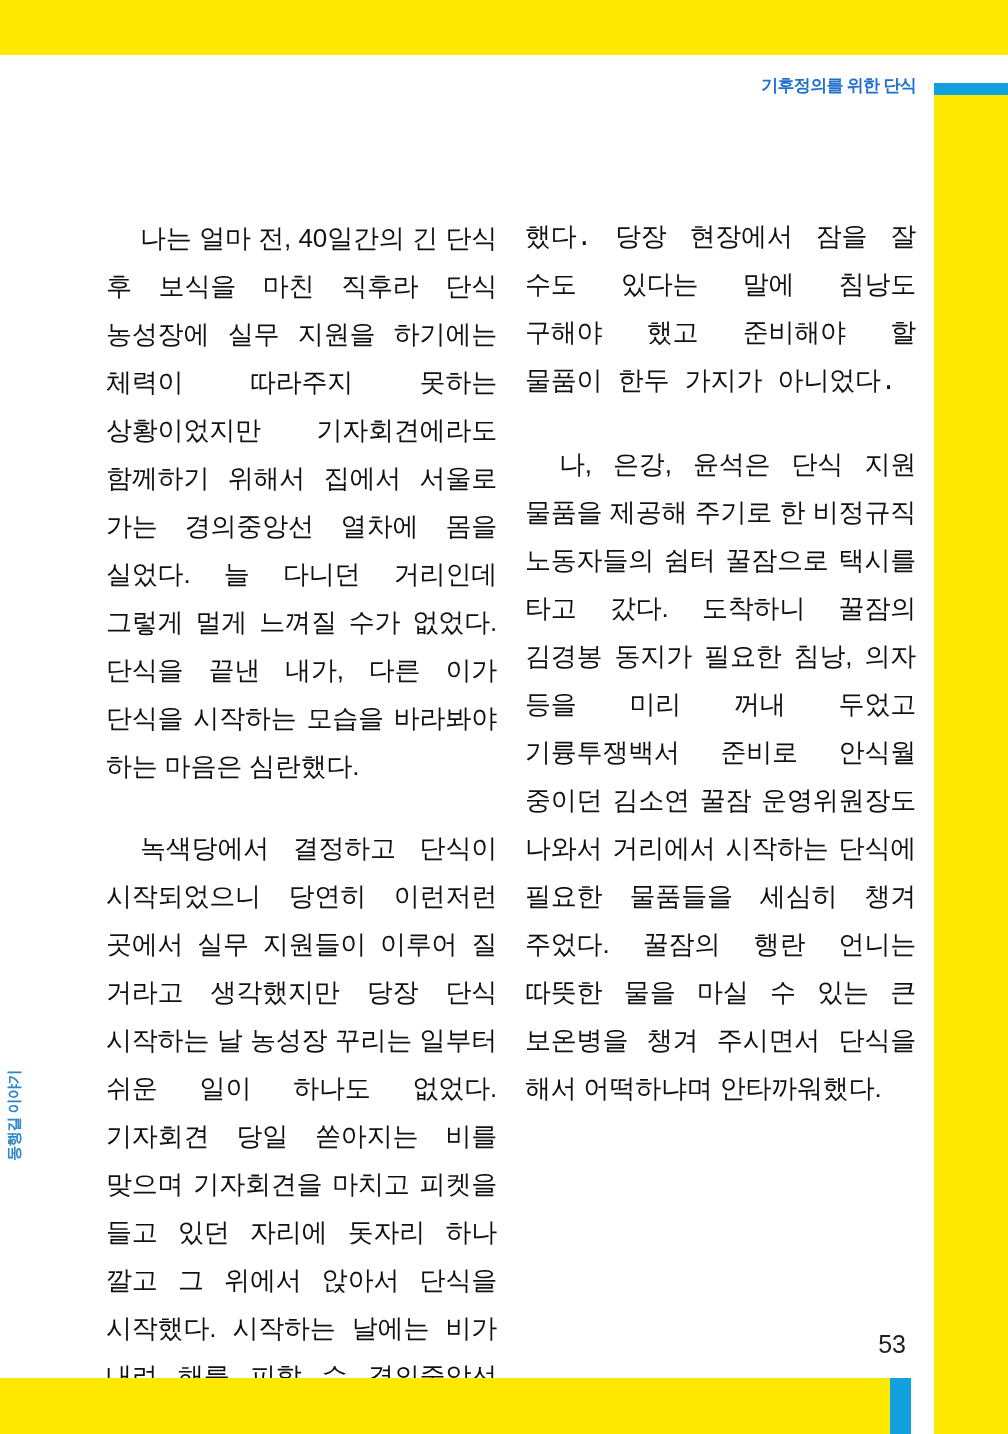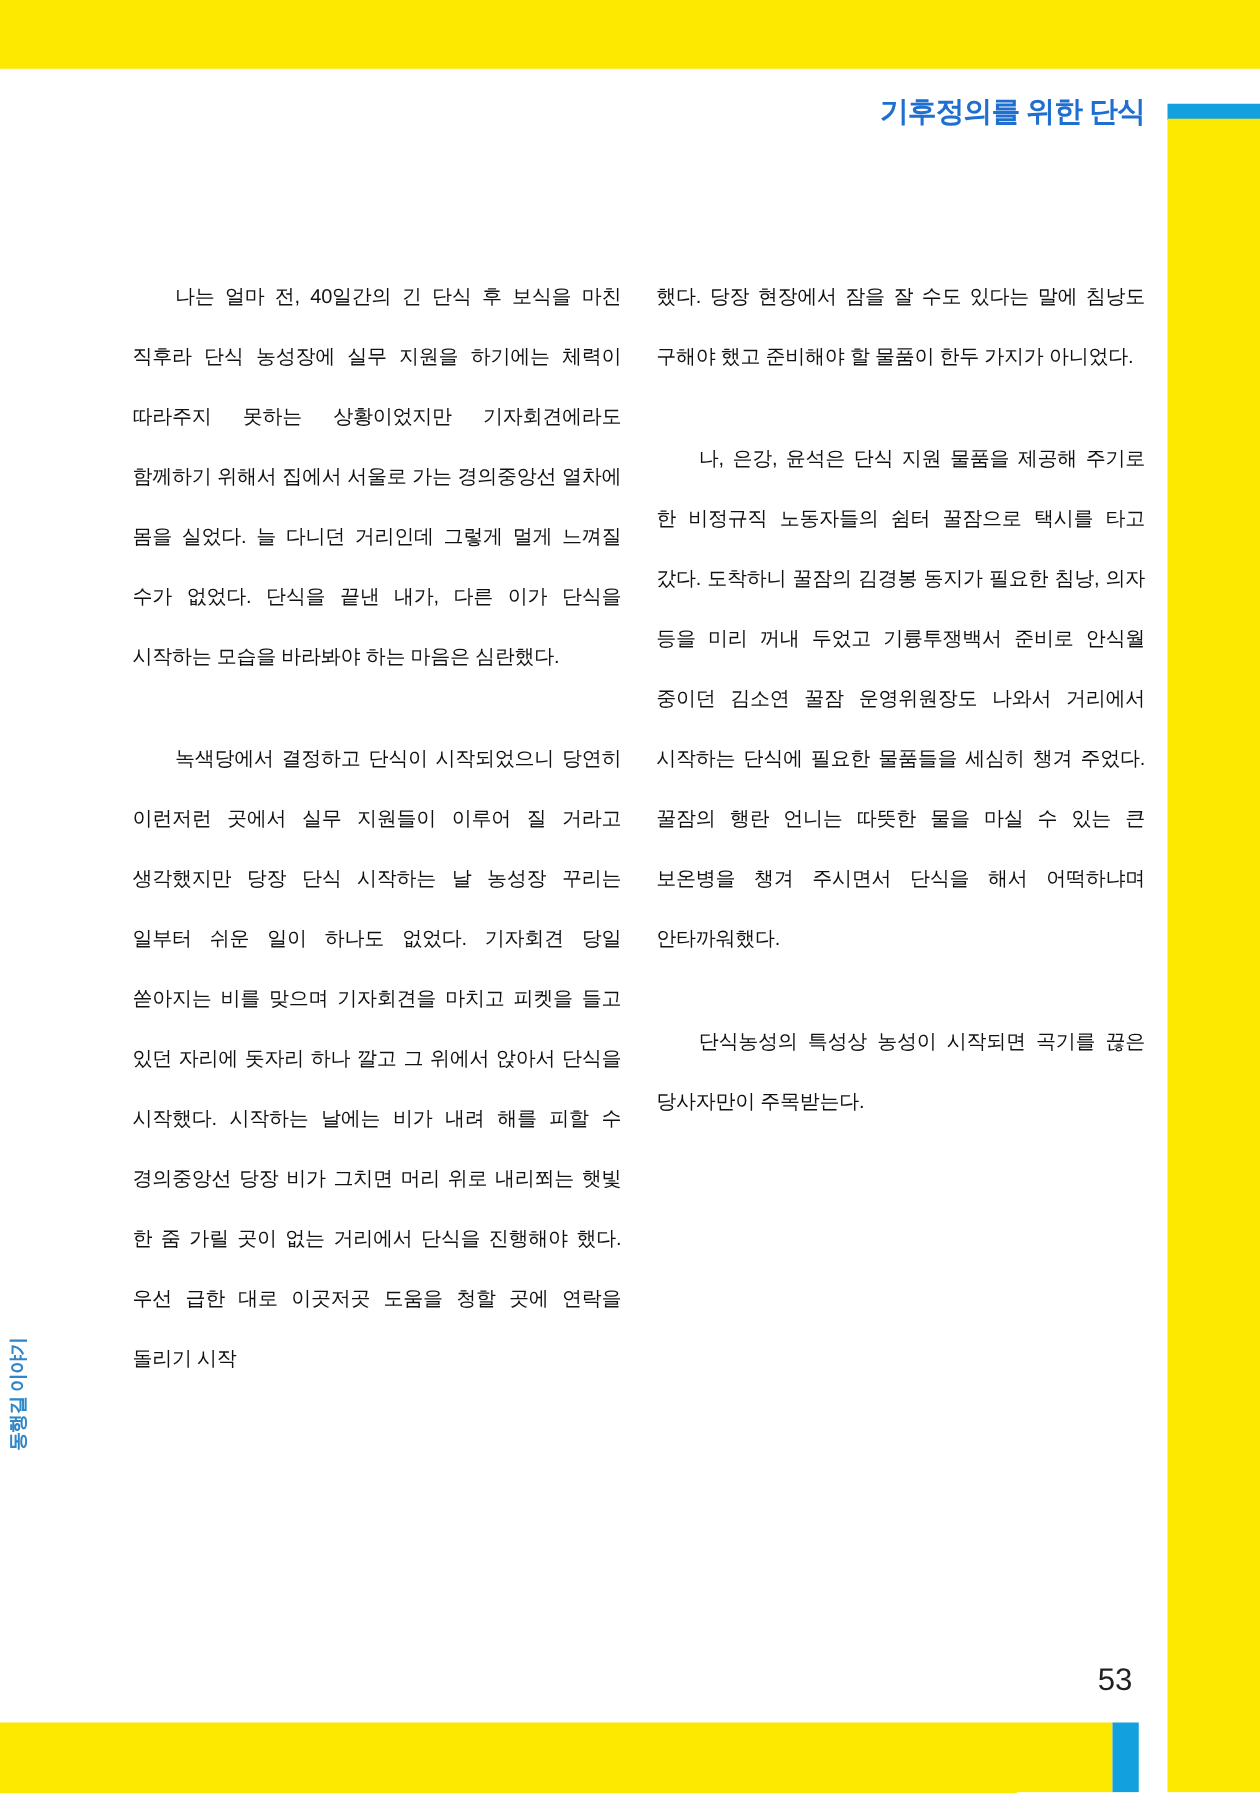--- a/index.html
+++ b/index.html
@@ -64,21 +64,21 @@
   
   .header {
     position: absolute;
     left: 600px;
     top: 74px;
     width: 316px;
     text-align: right;
   }
   .header-title {
     display: inline-block;
-    font-size: 23px;
+    font-size: 17px;
     font-weight: bold;
     color: #1f6fd0;
     letter-spacing: -0.7px;
     white-space: nowrap;
   }
 
   
   .side-tab {
     position: absolute;
     left: 28px;
@@ -108,31 +108,32 @@
     top: 214px;
     width: 810px;
     display: flex;
     gap: 28px;
   }
   .col {
     width: 391px;
   }
   p.para {
     margin: 0 0 34px 0;
-    font-size: 16px;
+    font-size: 26px;
     line-height: 48px;
     color: #111111;
     text-align: justify;
     text-justify: inter-character;
     letter-spacing: -0.2px;
     word-break: keep-all;
     text-indent: 34px;
   }
   p.para.cont {
     text-indent: 0;
+    font-family: Liberation Mono, monospace;
   }
   p.para:last-child {
     margin-bottom: 0;
   }
 
   
   .folio {
     position: absolute;
     left: 840px;
     top: 1330px;
@@ -163,21 +164,20 @@
   <div class="columns">
 
     <div class="col">
       <p class="para">나는 얼마 전, 40일간의 긴 단식 후 보식을 마친 직후라 단식 농성장에 실무 지원을 하기에는 체력이 따라주지 못하는 상황이었지만 기자회견에라도 함께하기 위해서 집에서 서울로 가는 경의중앙선 열차에 몸을 실었다. 늘 다니던 거리인데 그렇게 멀게 느껴질 수가 없었다. 단식을 끝낸 내가, 다른 이가 단식을 시작하는 모습을 바라봐야 하는 마음은 심란했다.</p>
       <p class="para">녹색당에서 결정하고 단식이 시작되었으니 당연히 이런저런 곳에서 실무 지원들이 이루어 질 거라고 생각했지만 당장 단식 시작하는 날 농성장 꾸리는 일부터 쉬운 일이 하나도 없었다. 기자회견 당일 쏟아지는 비를 맞으며 기자회견을 마치고 피켓을 들고 있던 자리에 돗자리 하나 깔고 그 위에서 앉아서 단식을 시작했다. 시작하는 날에는 비가 내려 해를 피할 수 경의중앙선 당장 비가 그치면 머리 위로 내리쬐는 햇빛 한 줌 가릴 곳이 없는 거리에서 단식을 진행해야 했다.  우선 급한 대로 이곳저곳 도움을 청할 곳에 연락을 돌리기 시작</p>
     </div>
 
     <div class="col">
       <p class="para cont">했다. 당장 현장에서 잠을 잘 수도 있다는 말에 침낭도 구해야 했고 준비해야 할 물품이 한두 가지가 아니었다.</p>
       <p class="para">나, 은강, 윤석은 단식 지원 물품을 제공해 주기로 한 비정규직 노동자들의 쉼터 꿀잠으로 택시를 타고 갔다. 도착하니 꿀잠의 김경봉 동지가 필요한 침낭, 의자 등을 미리 꺼내 두었고 기륭투쟁백서 준비로 안식월 중이던 김소연 꿀잠 운영위원장도 나와서 거리에서 시작하는 단식에 필요한 물품들을 세심히 챙겨 주었다. 꿀잠의 행란 언니는 따뜻한 물을 마실 수 있는 큰 보온병을 챙겨 주시면서 단식을 해서 어떡하냐며 안타까워했다.</p>
-      <p class="para">단식농성의 특성상 농성이 시작되면 곡기를 끊은 당사자만이 주목받는다.</p>
     </div>
 
   </div>
 
   <div class="folio">53</div>
 
   <div class="band-bottom"></div>
   <div class="band-bottom-blue"></div>
 
 </div>

